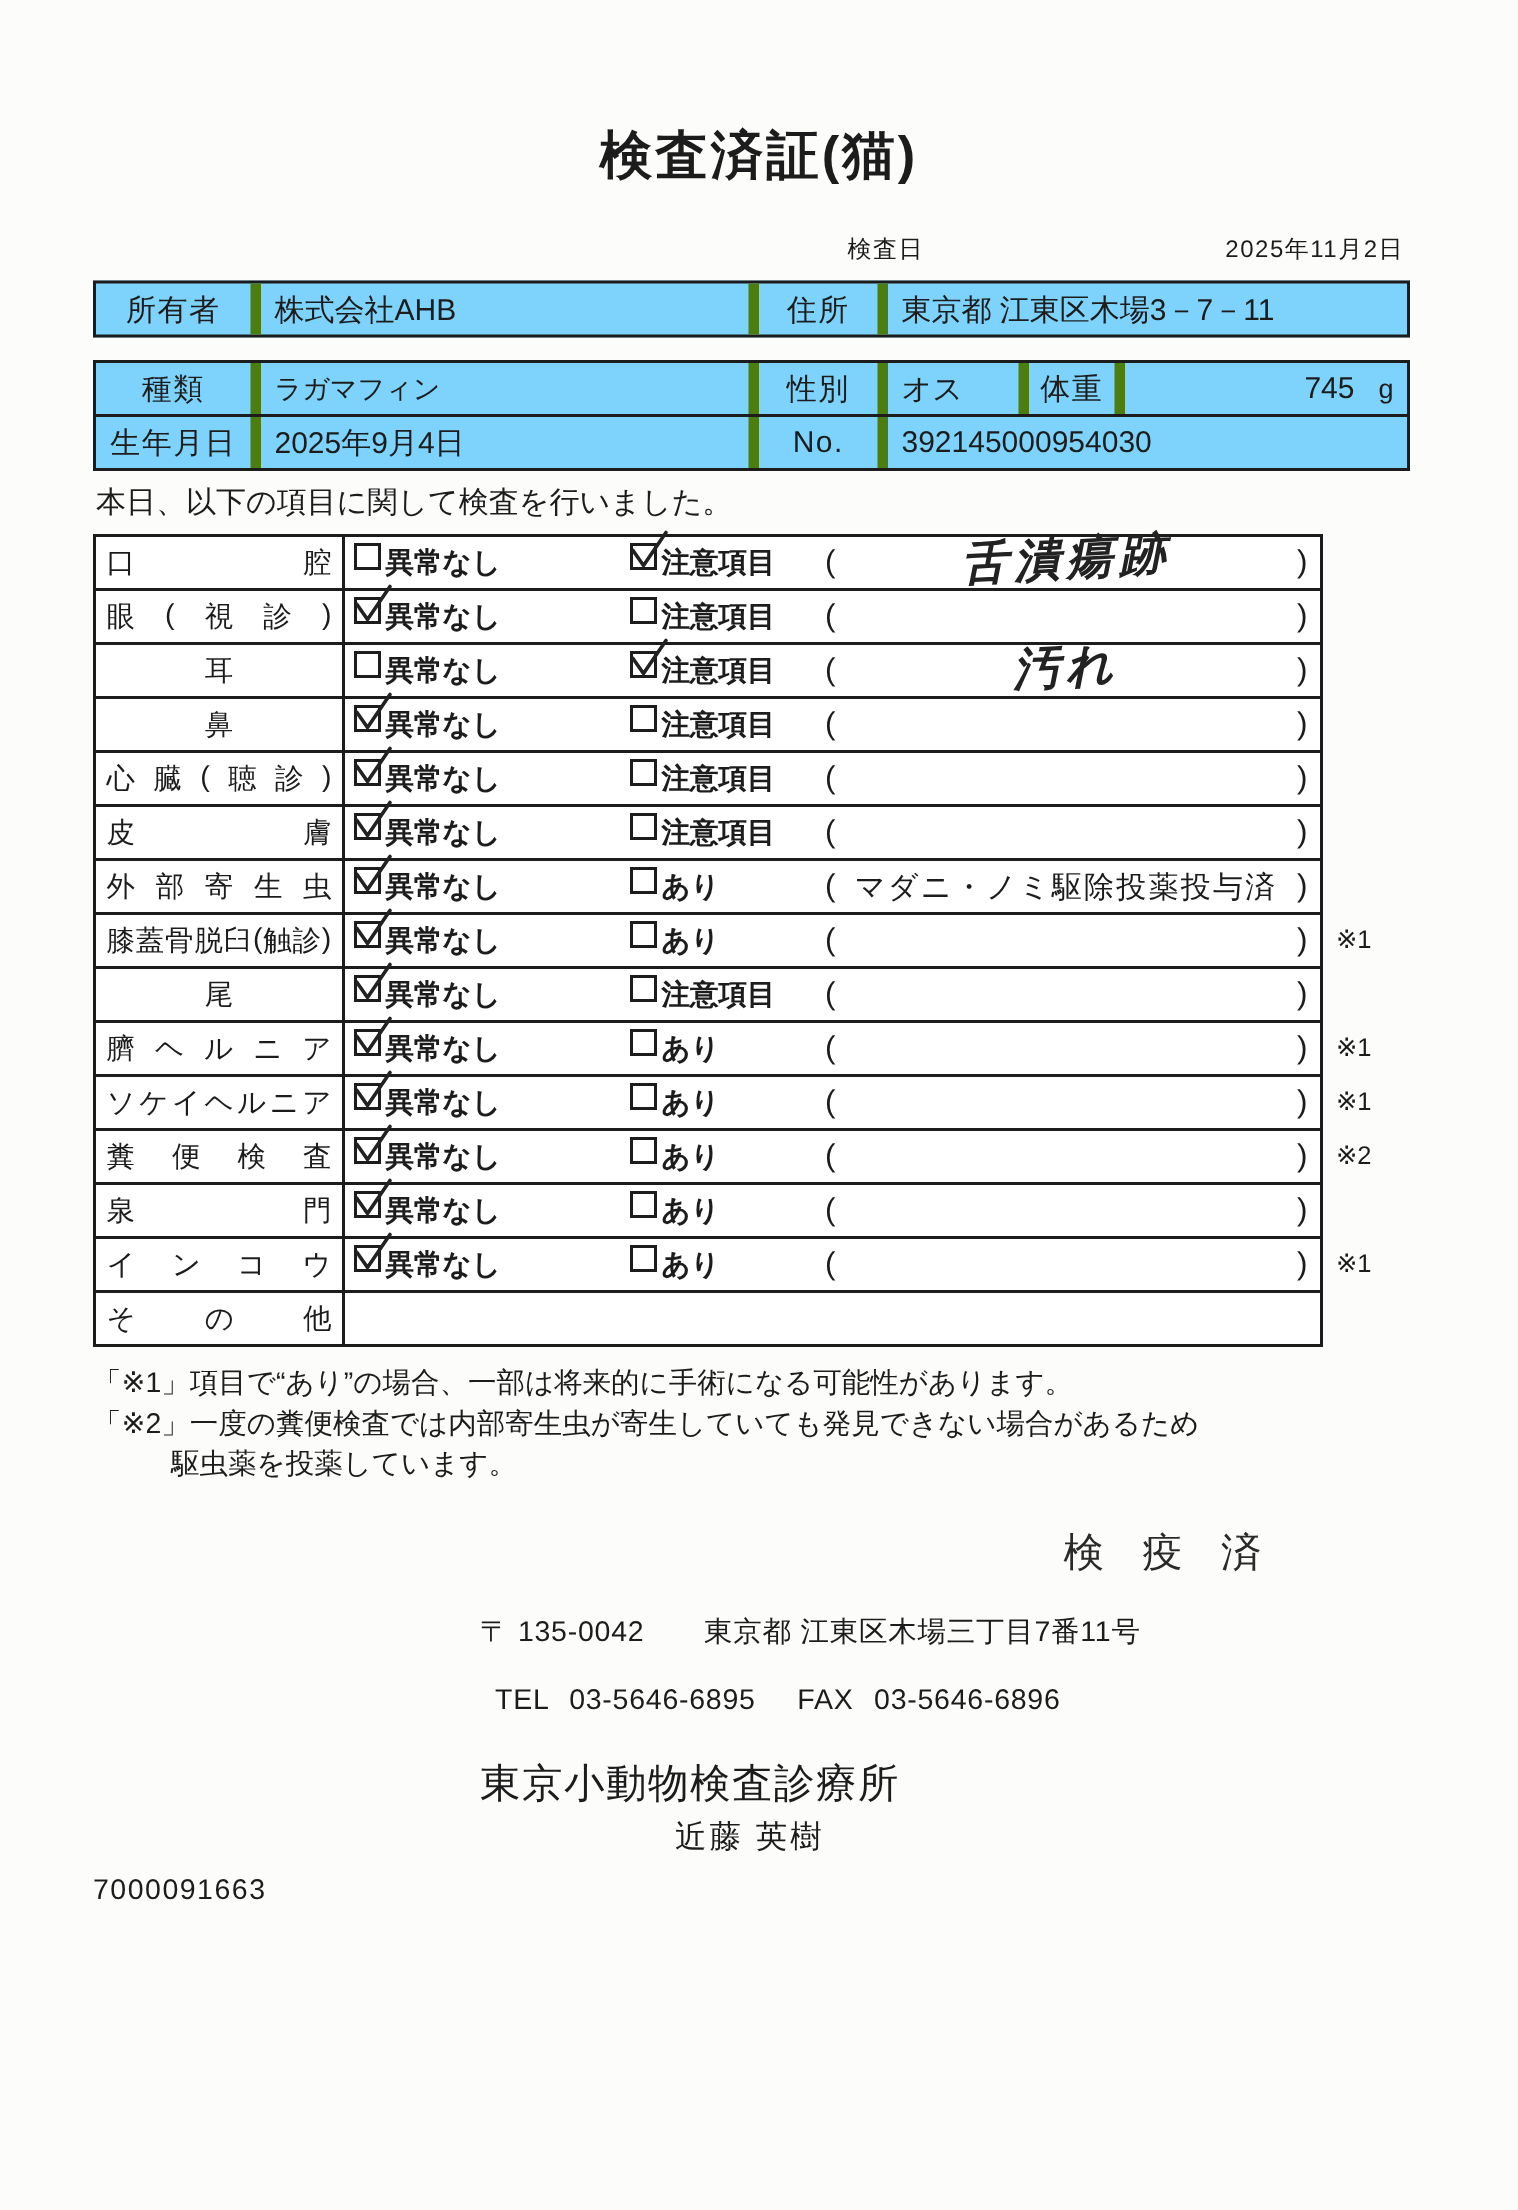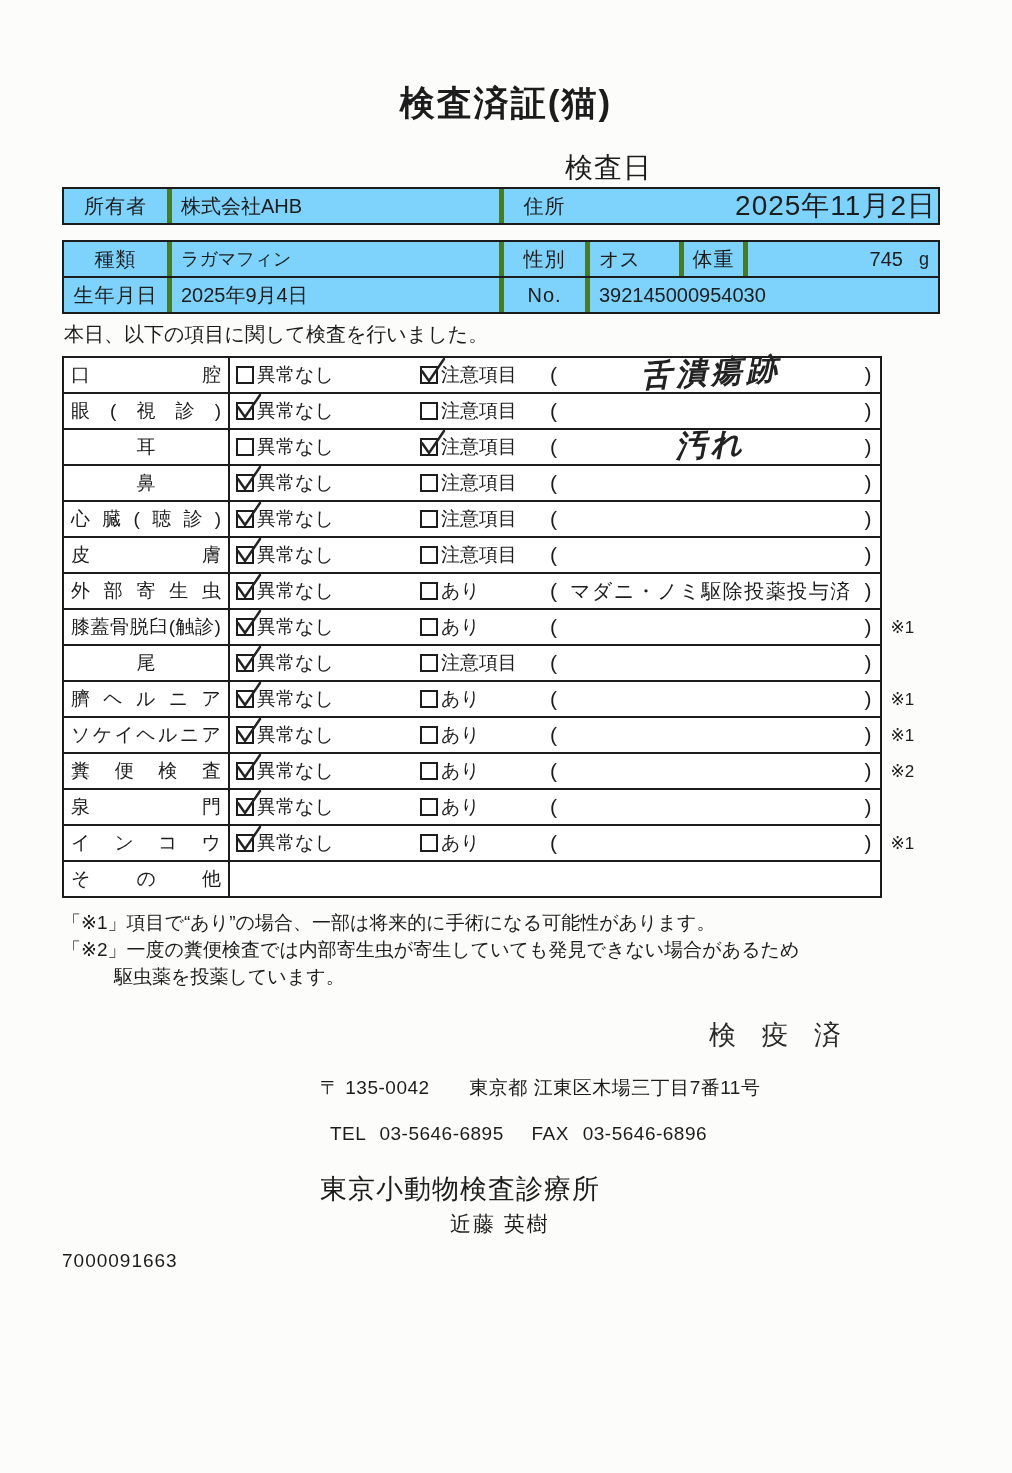--- a/index.html
+++ b/index.html
@@ -9,28 +9,28 @@
     color:#1c1c1c; overflow:hidden;
   }
   .page { position:relative; width:1012px; height:1319px; }
   .content { margin-left:62px; width:878px; }
 
   
   .title { text-align:center; font-size:35px; font-weight:600; letter-spacing:2px;
            padding-top:80px; margin:0; }
 
   
-  .date-row { display:flex; margin-top:22px; font-size:28px; height:28px; align-items:flex-start;flex-direction:column; }
+  .date-row { display:flex; margin-top:22px; font-size:16px; height:28px; align-items:flex-end; }
   .date-label { margin-left:503px; letter-spacing:1px; }
   .date-value { margin-left:auto; margin-right:4px; letter-spacing:1px; }
 
   
   .info-row { display:flex; border:2px solid #1c1c1c; height:38px; box-sizing:border-box;
               align-items:stretch; font-size:20px; background:#7dd3fc; }
-  .info-row .cell { border-left:5px solid #4d7c0f; display:flex; align-items:center;
+  .info-row .cell { border-left:7px solid #4d7c0f; display:flex; align-items:center;
                     box-sizing:border-box; padding:0 9px; }
   .info-row .cell:first-child { border-left:none; }
   .lbl { justify-content:center; letter-spacing:1px; }
   .w103{width:103px;} .w332{width:332px;} .w86{width:86px;} .w94{width:94px;} .w64{width:64px; padding:0 4px !important;}
   .flex1{flex:1;}
   .owner-table { margin-top:10px; }
   .pet-r1 { margin-top:15px; }
   .pet-r2 { margin-top:-2px; }
   .weight-val { justify-content:flex-end; }
   .weight-val .unit { margin-left:16px; font-size:18px; }
@@ -42,21 +42,21 @@
   .exam-table { margin-top:8px; }
   .exam-row { display:flex; align-items:stretch; height:38px; box-sizing:border-box; }
   .exam-row + .exam-row { margin-top:-2px; }
   .row-box { width:846px; border:2px solid #1c1c1c; display:flex; box-sizing:border-box;
              background:#fff; }
   .cell-label { width:166px; border-right:2px solid #1c1c1c; box-sizing:border-box;
                 padding:0 7px; font-size:19px; display:flex; align-items:center; }
   .cell-label.justify { justify-content:space-between; }
   .cell-label.center { justify-content:center; }
   .row-right { flex:1; display:flex; align-items:center; padding-left:6px; min-width:0; }
-  .opt { display:flex; align-items:center; width:136px; font-size:19px; }
+  .opt { display:flex; width:136px; font-size:19px;font-weight:bold; }
   .opt.opt2 { width:130px;padding-left:48px; }
   .checkbox { position:relative; display:inline-block; width:14px; height:14px;
               border:2px solid #1c1c1c; margin-right:3px; flex:none; }
   .checkbox .tick { display:none; position:absolute; left:-4px; top:-12px;
                     width:28px; height:28px; overflow:visible; }
   .checkbox.checked .tick { display:block; }
   .tick polyline { fill:none; stroke:#222; stroke-width:2.4; stroke-linecap:round;
                    stroke-linejoin:round; }
   .paren-area { flex:1; display:flex; align-items:center; padding-right:8px; min-width:0; }
   .paren-open,.paren-close { font-size:21px; flex:none; }
@@ -97,20 +97,21 @@
   <div class="content">
     <div class="date-row">
       <span class="date-label">検査日</span>
       <span class="date-value">2025年11月2日</span>
     </div>
 
     <div class="info-row owner-table">
       <div class="cell lbl w103">所有者</div>
       <div class="cell w332">株式会社AHB</div>
       <div class="cell lbl w86">住所</div>
+      <div class="cell flex1">東京都 江東区木場3－7－11</div>
     </div>
 
     <div class="info-row pet-r1">
       <div class="cell lbl w103">種類</div>
       <div class="cell w332 species">ラガマフィン</div>
       <div class="cell lbl w86">性別</div>
       <div class="cell w94">オス</div>
       <div class="cell lbl w64">体重</div>
       <div class="cell flex1 weight-val">
         <span>745</span>

